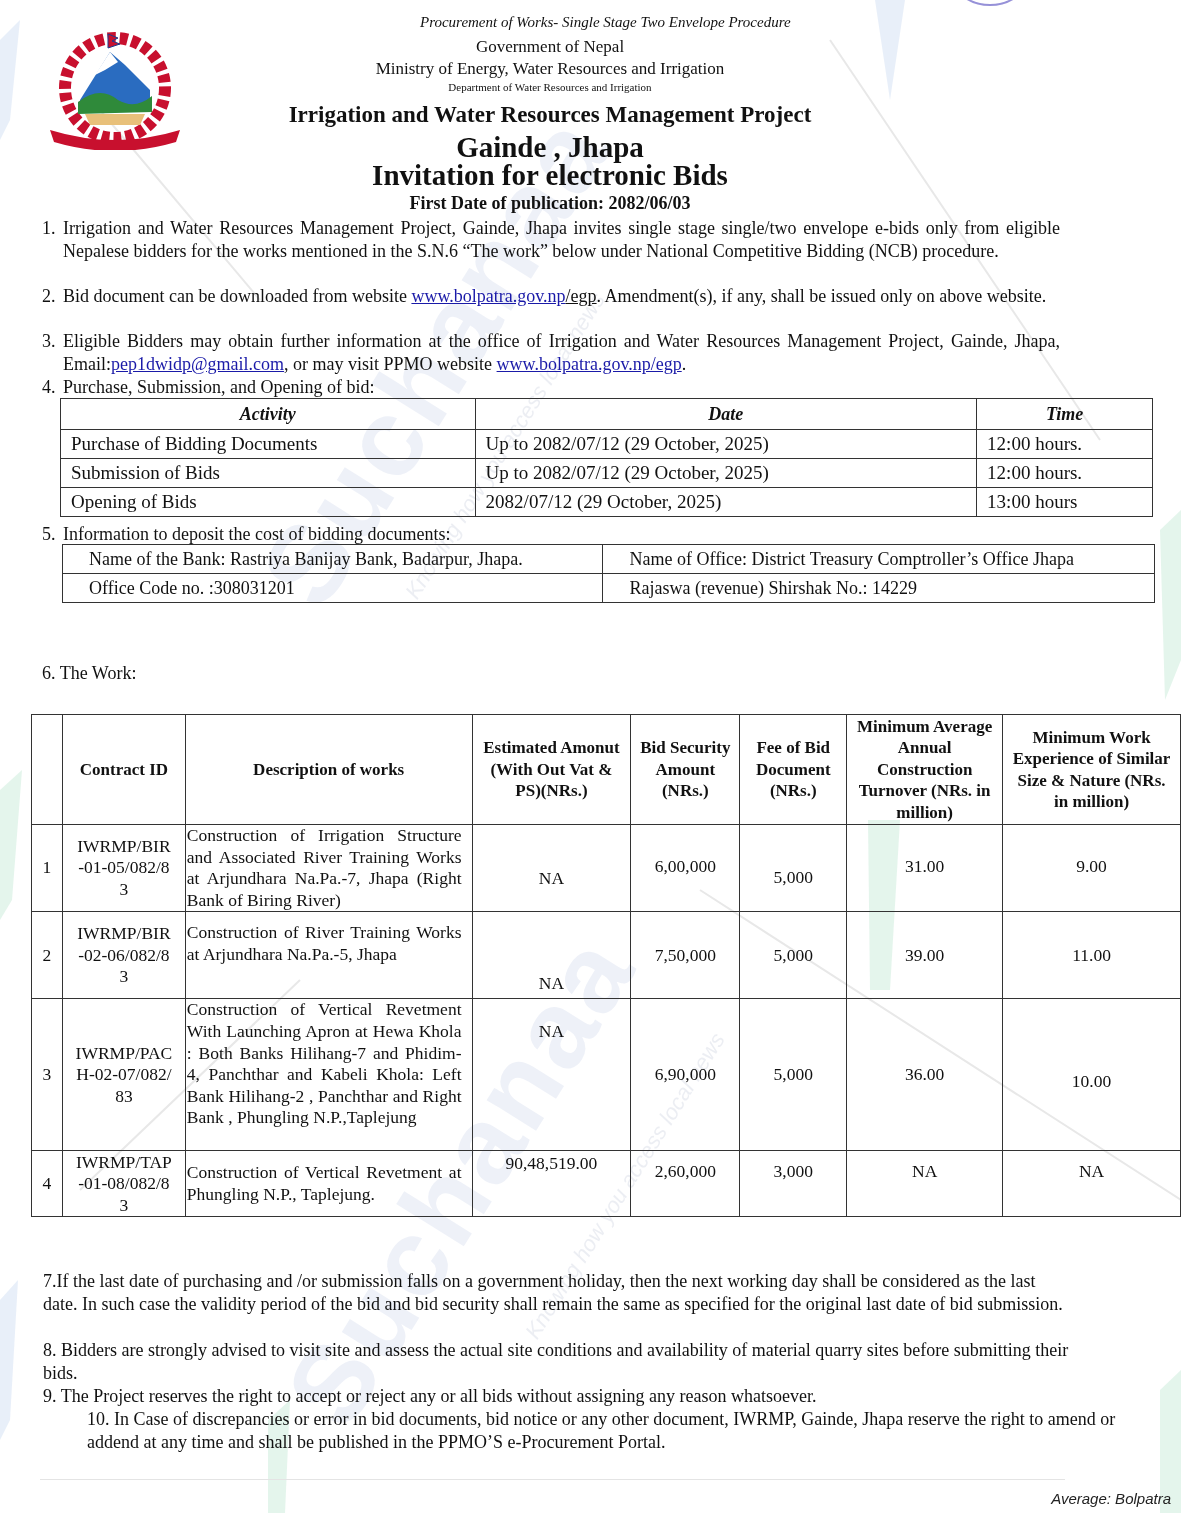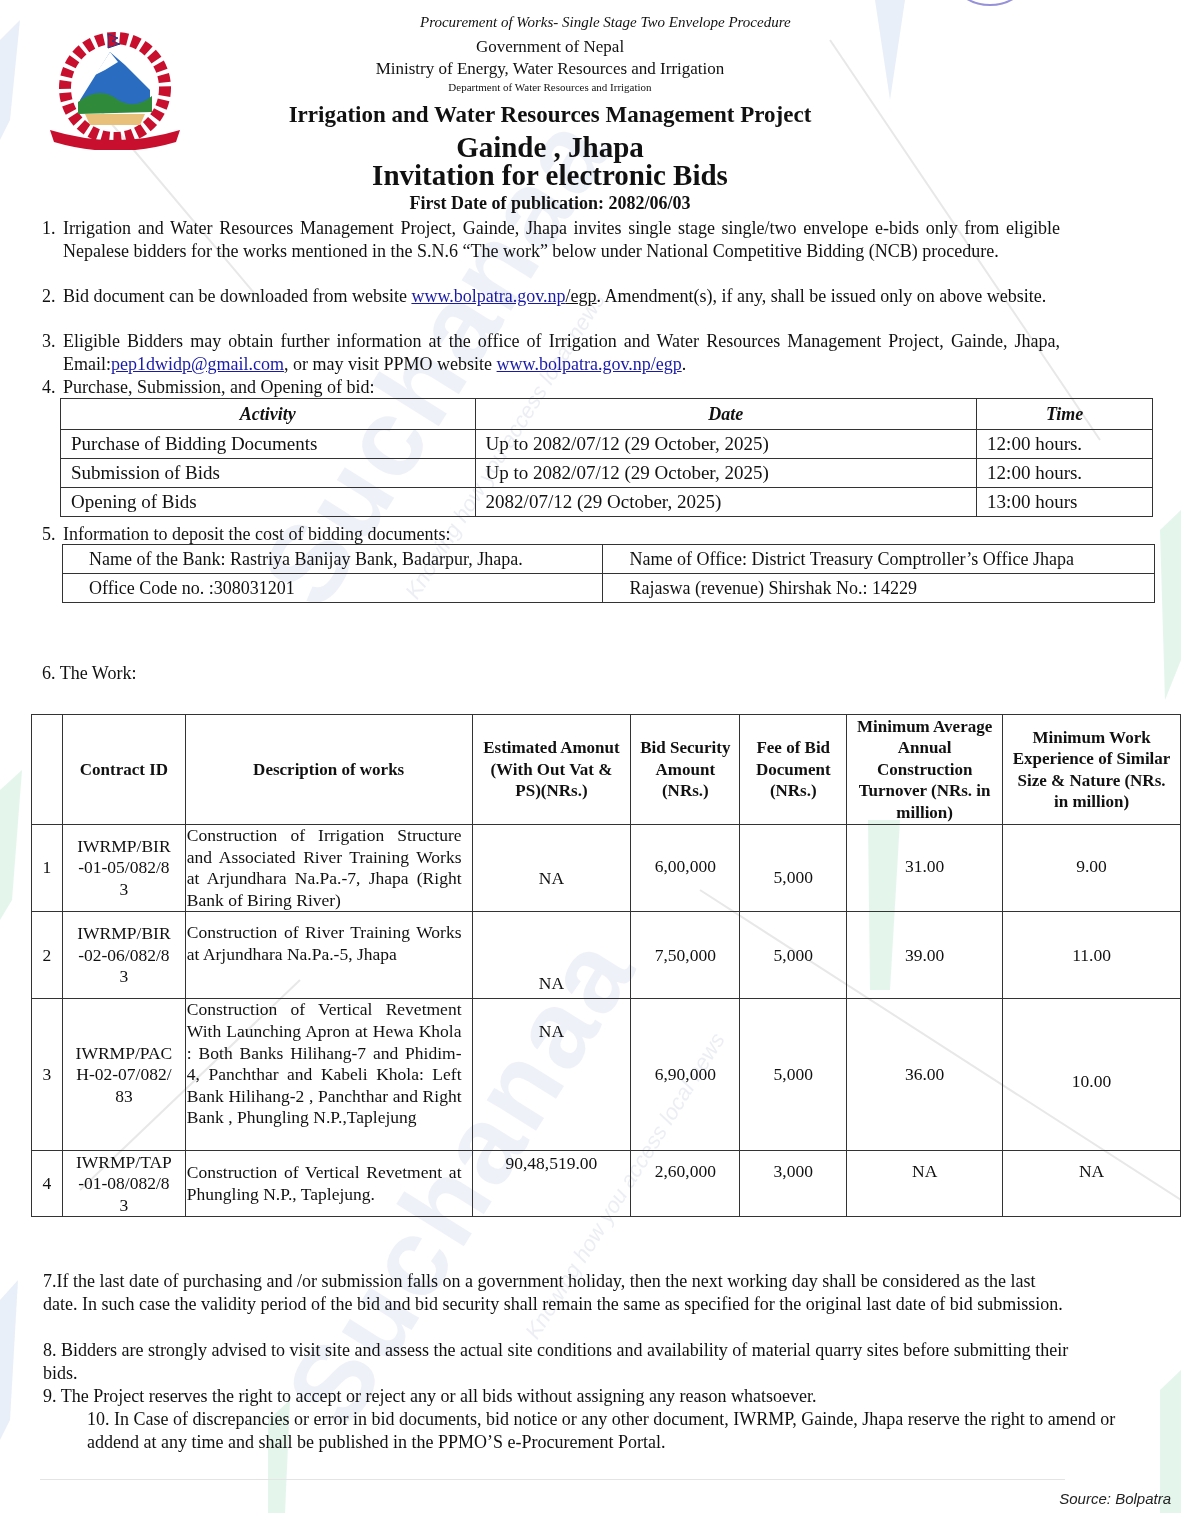--- a/index.html
+++ b/index.html
@@ -258,13 +258,13 @@
   </tr>
 </tbody>
   </table>
 
 <div class="foot" style="top:1270px;">7.If the last date of purchasing and /or submission falls on a government holiday, then the next working day shall be considered as the last date. In such case the validity period of the bid and bid security shall remain the same as specified for the original last date of bid submission.</div>
 <div class="foot" style="top:1339px;">8. Bidders are strongly advised to visit site and assess the actual site conditions and availability of material quarry sites before submitting their bids.</div>
 <div class="foot" style="top:1385px;">9. The Project reserves the right to accept or reject any or all bids without assigning any reason whatsoever.</div>
 <div class="foot" style="top:1408px;margin-left:44px;">10. In Case of discrepancies or error in bid documents, bid notice or any other document, IWRMP, Gainde, Jhapa reserve the right to amend or addend at any time and shall be published in the PPMO’S e-Procurement Portal.</div>
 
 <div class="rule"></div>
-<div class="source">Source: Bolpatra</div>
+<div class="source">Average: Bolpatra</div>
 
 </body></html>

